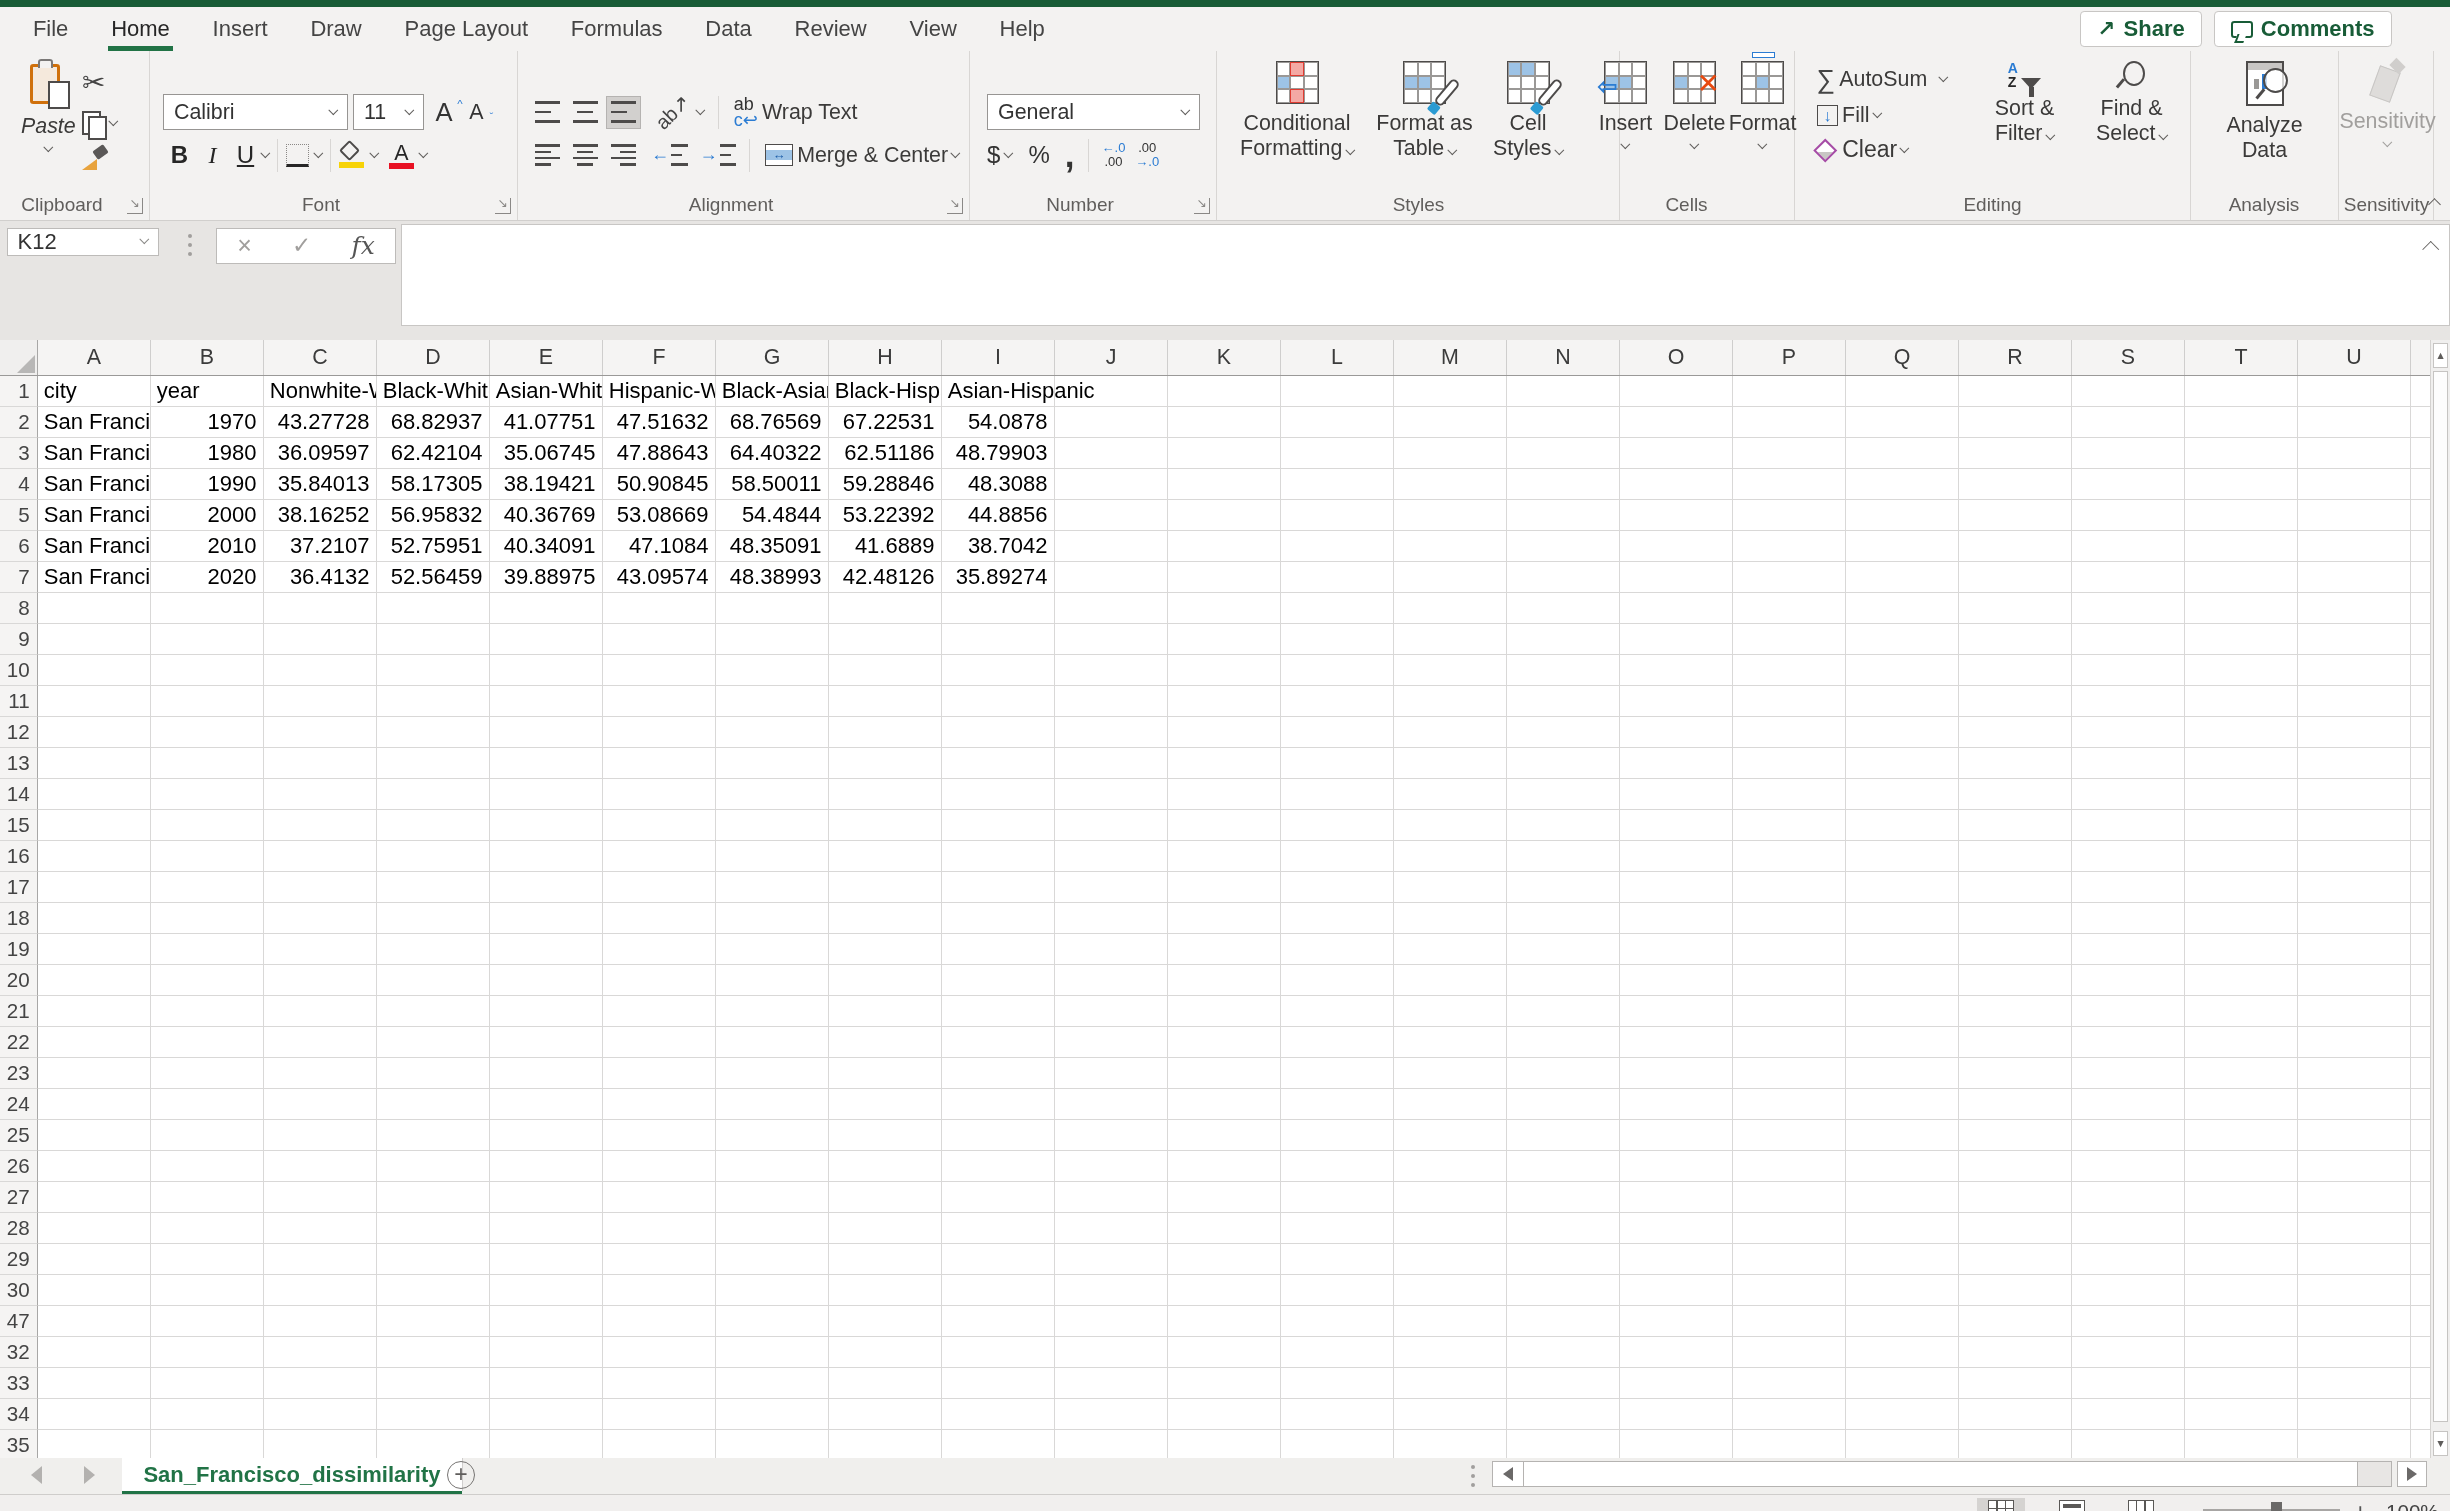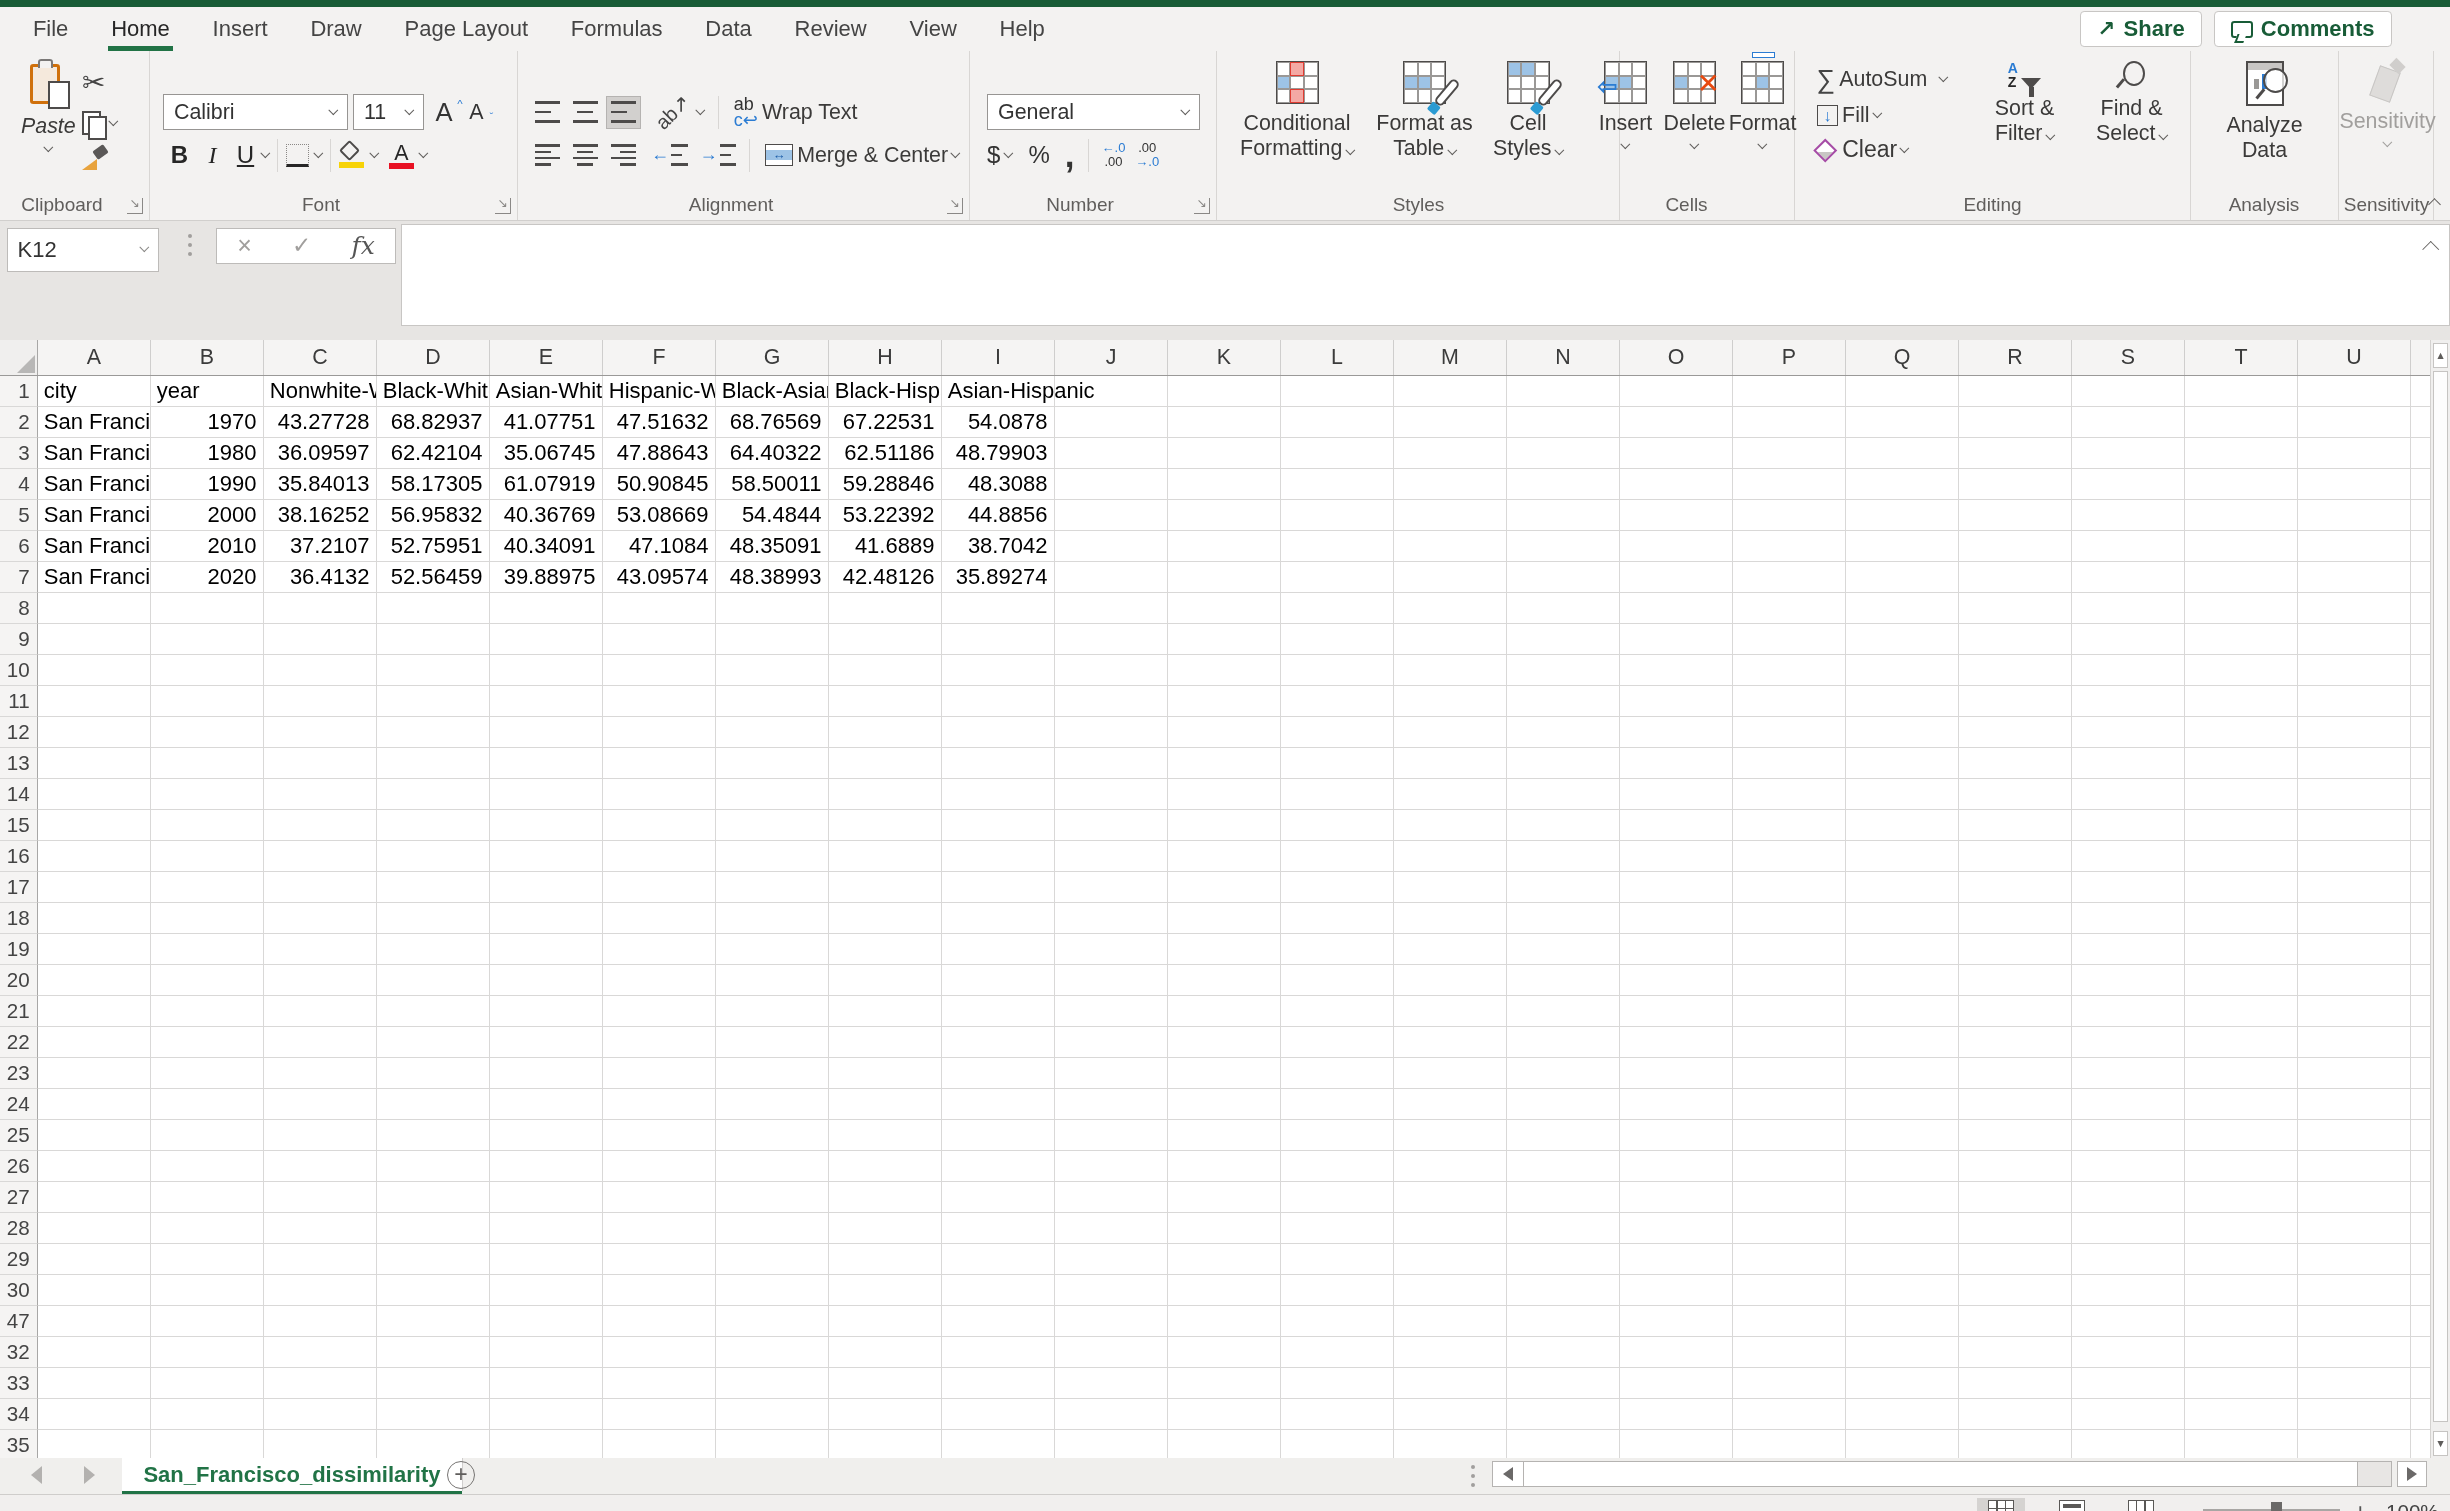--- a/index.html
+++ b/index.html
@@ -117,21 +117,21 @@
   .analyze-ic .c2 { position:absolute; left:14px; bottom:15px; width:5px; height:15px; background:#2b7cd3; }
   .analyze-ic .lens { position:absolute; right:-6.6px; top:5px; width:25px; height:25px; border:2.5px solid #4d4b4a; border-radius:50%; background:rgba(255,255,255,.75); }
   .analyze-ic .lens::after { content:""; position:absolute; left:-6.6px; bottom:-8.2px; width:3.3px; height:11.5px; background:#4d4b4a; transform:rotate(40deg); }
   .sens-ic { position:relative; width:33px; height:41px; }
   .sens-ic::before { content:""; position:absolute; left:3.3px; top:6.6px; width:20px; height:30px; background:#dedcda; border:1.6px solid #c8c6c4; transform:rotate(20deg); }
   .sens-ic::after { content:""; position:absolute; right:0; top:0; width:13px; height:10px; background:#d0cecc; transform:rotate(45deg); }
   .ribbon-collapse { position:absolute; right:11.5px; bottom:8.2px; }
 
   
   .fstrip { position:absolute; left:0; top:221px; width:100%; height:119px; background:#e7e5e3; }
-  .namebox { position:absolute; left:6.6px; top:6.6px; width:152px; height:44px; background:#fff; border:0.8px solid #bdbbb9; display:flex; align-items:center; padding:0 10px; font-size:22px; color:#333; }
+  .namebox { position:absolute; left:6.6px; top:6.6px; width:152px; height:28px; background:#fff; border:0.8px solid #bdbbb9; display:flex; align-items:center; padding:0 10px; font-size:22px; color:#333; }
   .namebox .chev { margin-left:auto; border-color:#8a8886; }
   .vdots { display:flex; flex-direction:column; gap:5px; position:absolute; left:188px; top:13px; }
   .vdots i { width:4.1px; height:4.1px; background:#a19f9d; border-radius:50%; }
   .fxbox { position:absolute; left:216px; top:6.6px; width:180px; height:36px; background:#fff; border:0.8px solid #bdbbb9; display:flex; align-items:center; justify-content:space-around; }
   .fx-x { font-size:25px; color:#a19f9d; }
   .fx-check { font-size:23px; color:#a19f9d; }
   .fx-fx { font-family:"DejaVu Serif","Liberation Serif",serif; font-style:italic; font-size:25px; color:#555; }
   .finput { position:absolute; left:401px; top:3.3px; right:0; height:102px; background:#fff; border:0.8px solid #c8c6c4; }
   .fbar-collapse { position:absolute; right:13px; top:18px; }
   .fbar-collapse .chev { border-color:#5f5d5b; width:11.5px; height:11.5px; }
@@ -673,21 +673,21 @@
           <div class="cell"></div>
           <div class="cell"></div>
           <div class="cell"></div>
         </div>
         <div class="grid-row">
           <div class="row-h">4</div>
           <div class="cell al">San Francisco</div>
           <div class="cell ar">1990</div>
           <div class="cell ar">35.84013</div>
           <div class="cell ar">58.17305</div>
-          <div class="cell ar">61.07919</div>
+          <div class="cell ar">38.19421</div>
           <div class="cell ar">50.90845</div>
           <div class="cell ar">58.50011</div>
           <div class="cell ar">59.28846</div>
           <div class="cell ar">48.3088</div>
           <div class="cell"></div>
           <div class="cell"></div>
           <div class="cell"></div>
           <div class="cell"></div>
           <div class="cell"></div>
           <div class="cell"></div>

